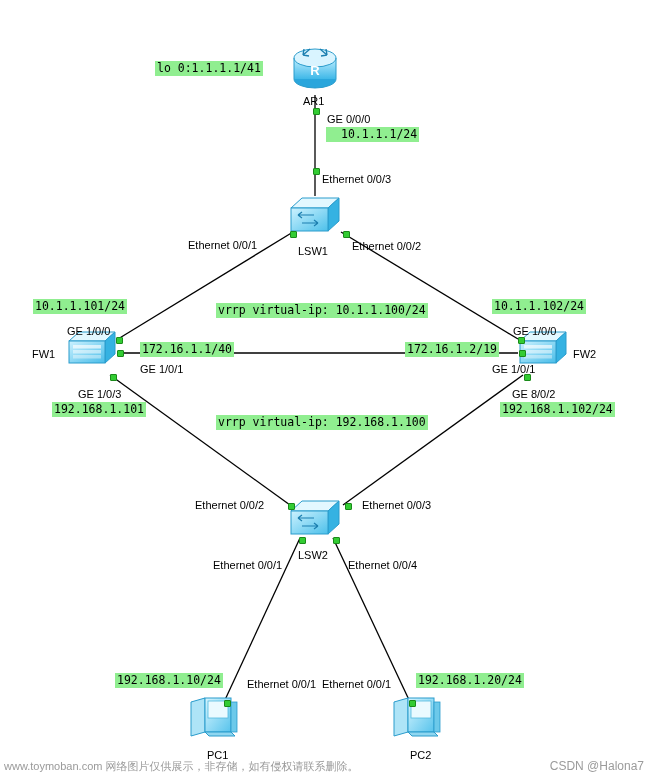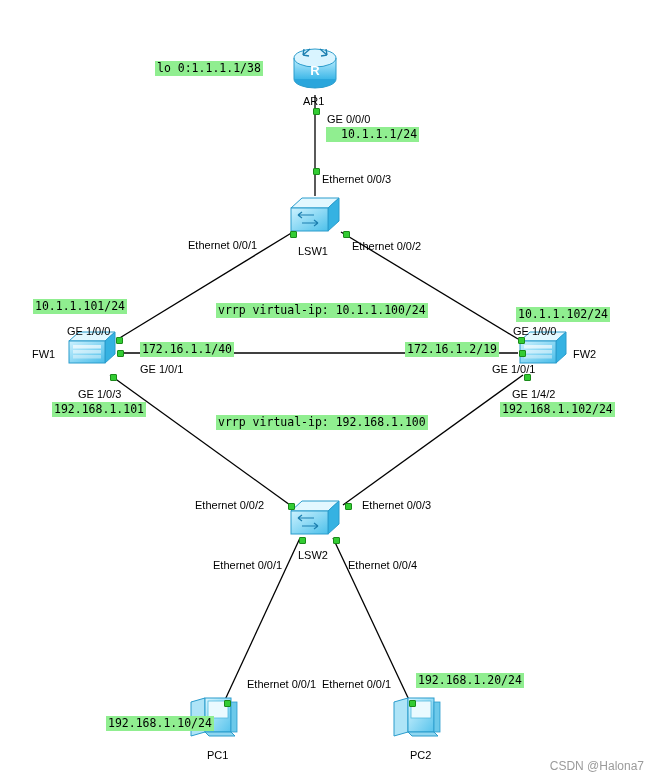--- a/index.html
+++ b/index.html
@@ -226,37 +226,38 @@
   <div id="ports-layer">
       <div class="label" style="left: 327px; top: 113px;">GE 0/0/0</div>
       <div class="label" style="left: 322px; top: 173px;">Ethernet 0/0/3</div>
       <div class="label" style="left: 188px; top: 239px;">Ethernet 0/0/1</div>
       <div class="label" style="left: 352px; top: 240px;">Ethernet 0/0/2</div>
       <div class="label" style="left: 67px; top: 325px;">GE 1/0/0</div>
       <div class="label" style="left: 513px; top: 325px;">GE 1/0/0</div>
       <div class="label" style="left: 140px; top: 363px;">GE 1/0/1</div>
       <div class="label" style="left: 492px; top: 363px;">GE 1/0/1</div>
       <div class="label" style="left: 78px; top: 388px;">GE 1/0/3</div>
-      <div class="label" style="left: 512px; top: 388px;">GE 1/4/2</div>
+      <div class="label" style="left: 512px; top: 388px;">GE 8/0/2</div>
       <div class="label" style="left: 195px; top: 499px;">Ethernet 0/0/2</div>
       <div class="label" style="left: 362px; top: 499px;">Ethernet 0/0/3</div>
       <div class="label" style="left: 213px; top: 559px;">Ethernet 0/0/1</div>
       <div class="label" style="left: 348px; top: 559px;">Ethernet 0/0/4</div>
       <div class="label" style="left: 247px; top: 678px;">Ethernet 0/0/1</div>
       <div class="label" style="left: 322px; top: 678px;">Ethernet 0/0/1</div>
     </div>
   <div id="ips-layer">
-      <div class="ip-label" style="left: 155px; top: 61px;">lo 0:1.1.1.1/38</div>
+      <div class="ip-label" style="left: 155px; top: 61px;">lo 0:1.1.1.1/41</div>
       <div class="ip-label" style="left: 326px; top: 127px; padding-left: 15px;">10.1.1.1/24</div>
       <div class="ip-label" style="left: 33px; top: 299px;">10.1.1.101/24</div>
-      <div class="ip-label" style="left: 516px; top: 299px; margin-top: 8px;">10.1.1.102/24</div>
+      <div class="ip-label" style="left: 492px; top: 299px;">10.1.1.102/24</div>
       <div class="ip-label" style="left: 216px; top: 303px;">vrrp virtual-ip: 10.1.1.100/24</div>
       <div class="ip-label" style="left: 140px; top: 342px;">172.16.1.1/40</div>
       <div class="ip-label" style="left: 405px; top: 342px;">172.16.1.2/19</div>
       <div class="ip-label" style="left: 52px; top: 402px;">192.168.1.101</div>
       <div class="ip-label" style="left: 500px; top: 402px;">192.168.1.102/24</div>
       <div class="ip-label" style="left: 216px; top: 415px;">vrrp virtual-ip: 192.168.1.100</div>
-      <div class="ip-label" style="left: 106px; top: 673px; margin-top: 43px;">192.168.1.10/24</div>
+      <div class="ip-label" style="left: 115px; top: 673px;">192.168.1.10/24</div>
       <div class="ip-label" style="left: 416px; top: 673px;">192.168.1.20/24</div>
     </div>
 
+  <div class="footer-left">www.toymoban.com 网络图片仅供展示，非存储，如有侵权请联系删除。</div>
   <div class="footer-right">CSDN @Halona7</div>
 </div>
 
 </body></html>

